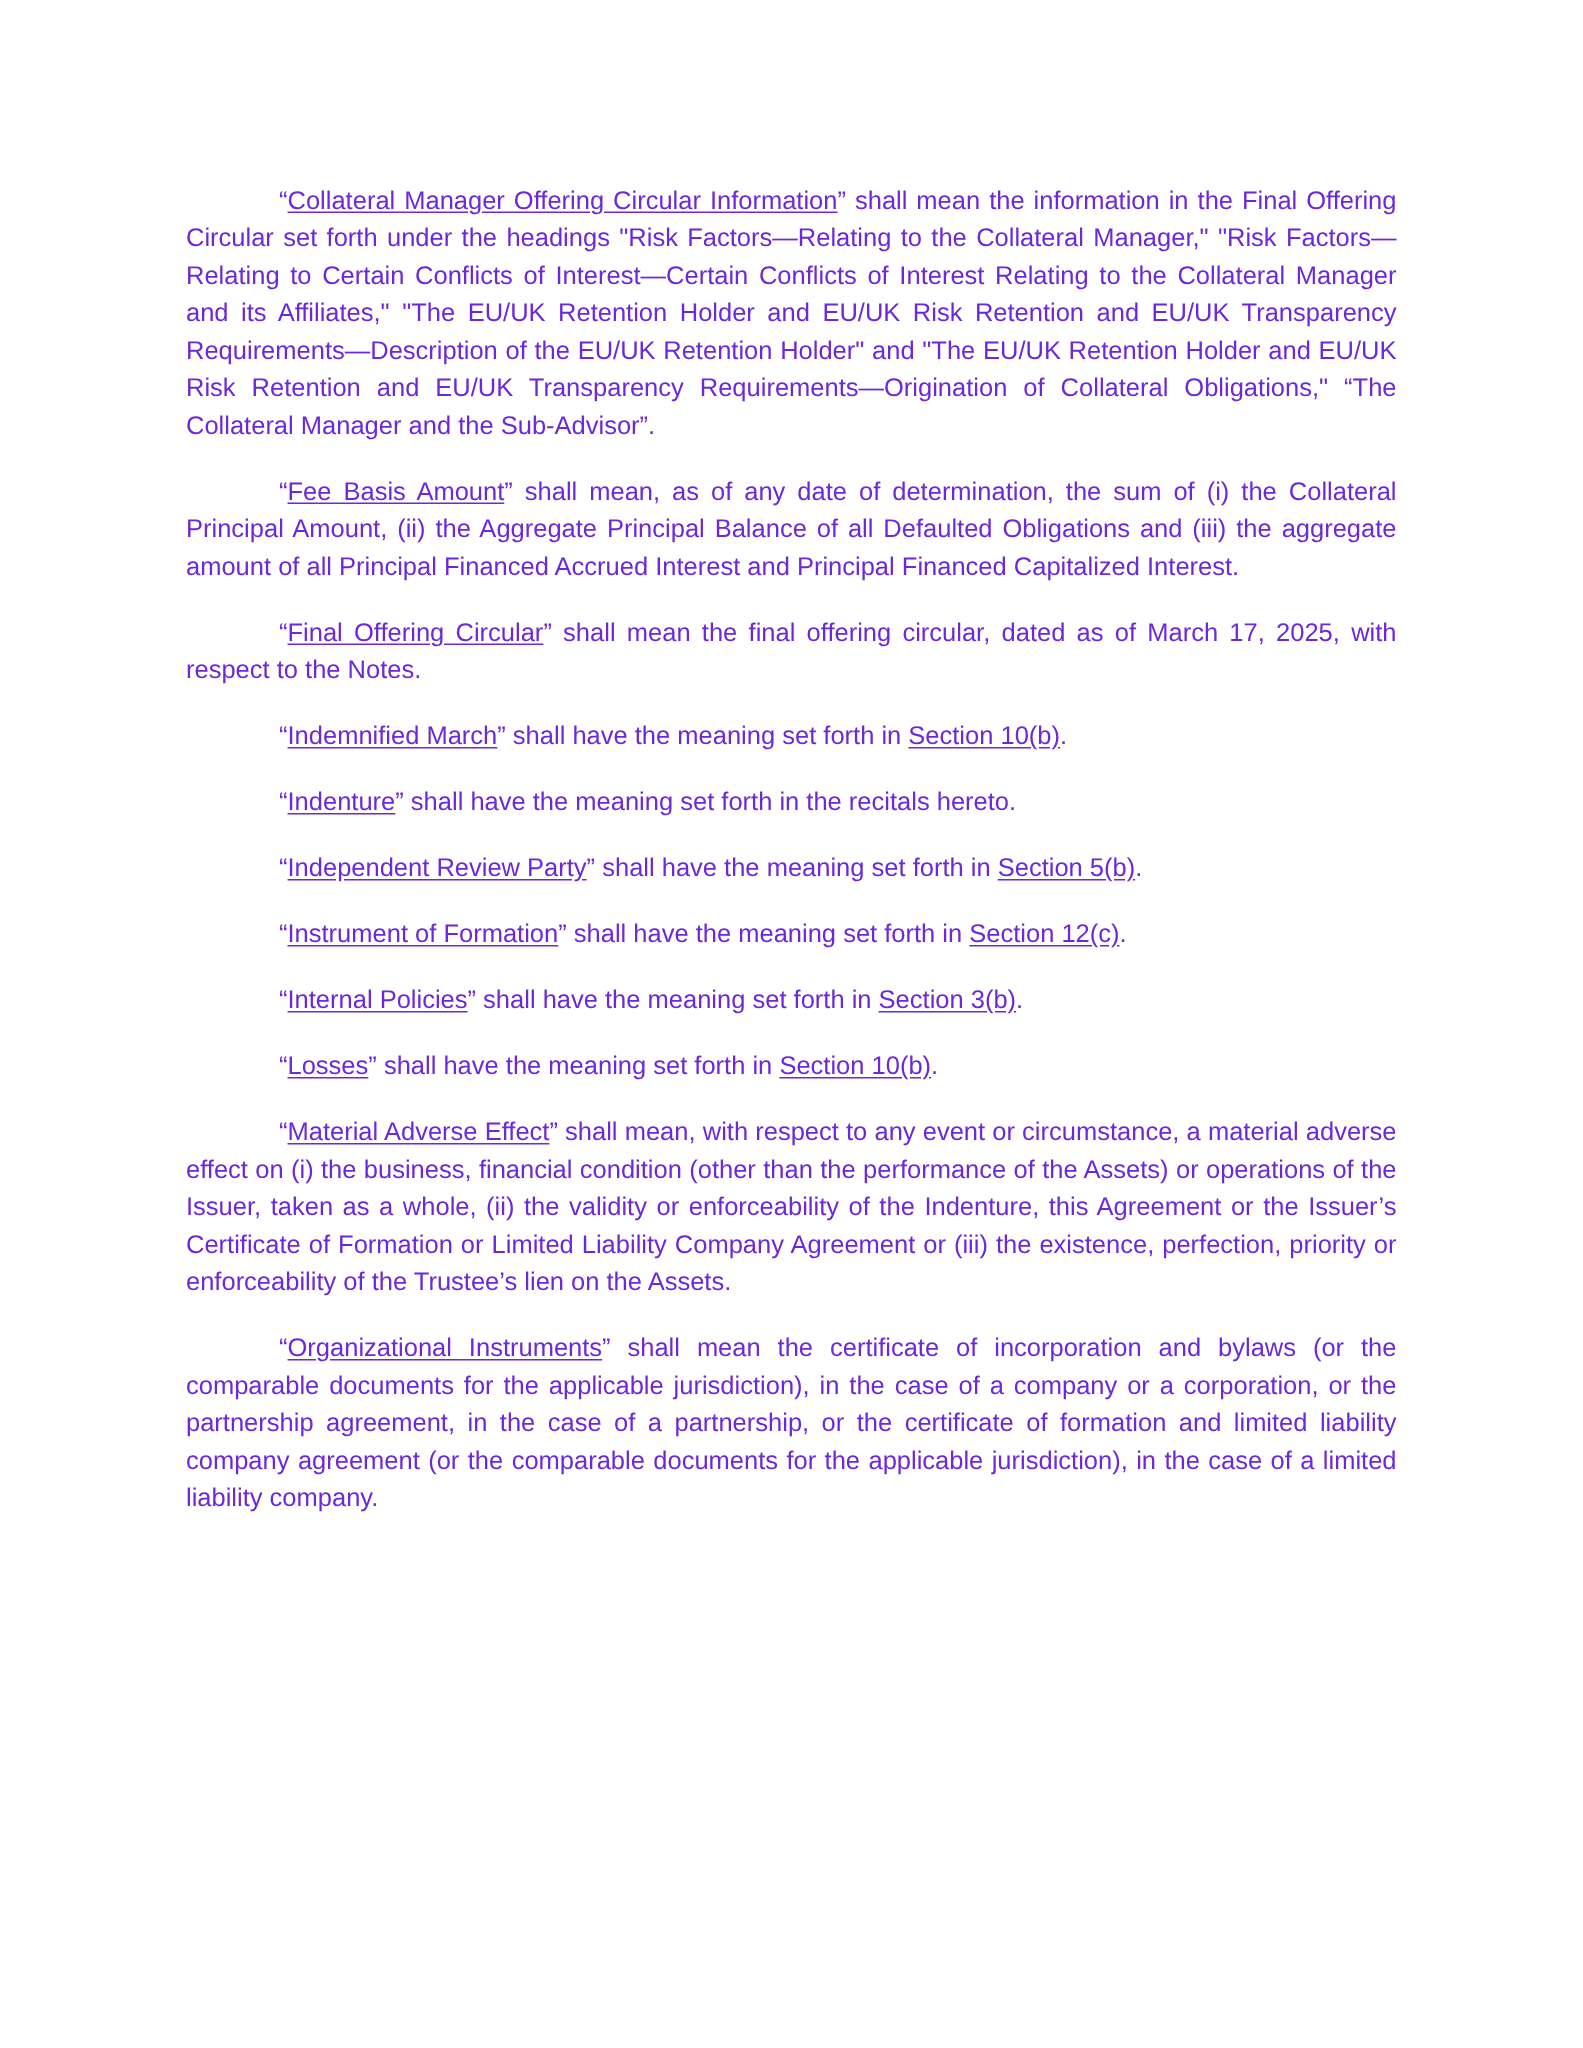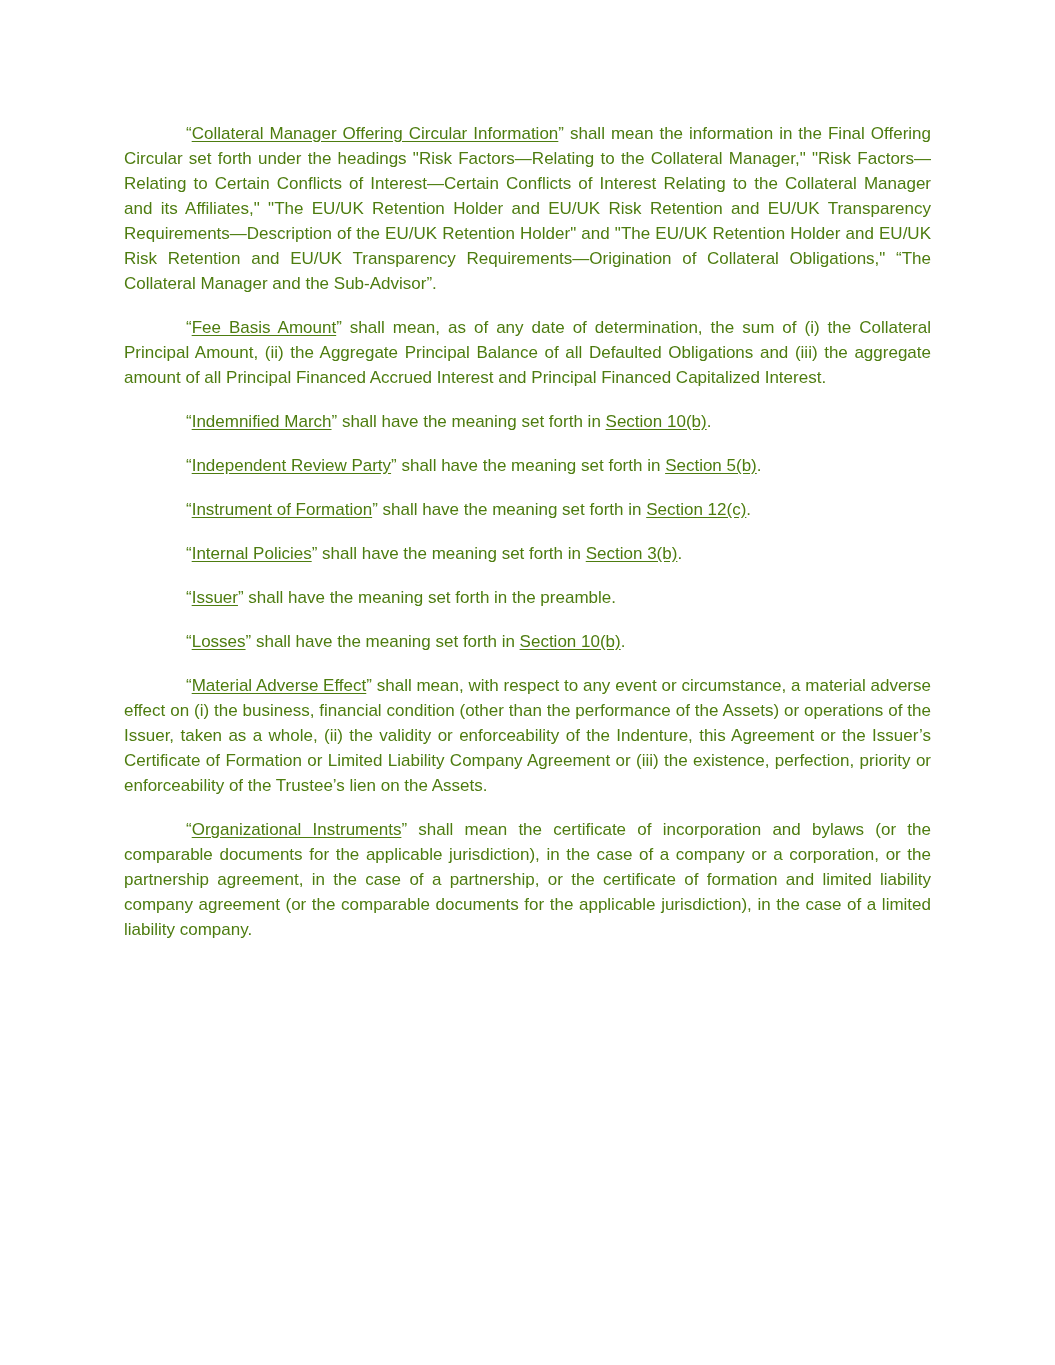--- a/index.html
+++ b/index.html
@@ -7,21 +7,21 @@
     padding: 0;
     background: #ffffff;
   }
   .page {
     position: relative;
     width: 1055px;
     height: 1365px;
     background: #ffffff;
     box-sizing: border-box;
     padding: 121px 124px 40px 124px;
-    color: #4d7c0f;
+    color: #6d28d9;
     font-family: "Liberation Sans", "DejaVu Sans", sans-serif;
     font-size: 17px;
     line-height: 25px;
     overflow: hidden;
   }
   .doc p {
     margin: 0 0 19px 0;
     text-align: justify;
     text-indent: 62px;
   }
@@ -30,22 +30,23 @@
     text-underline-offset: 2px;
   }
 </style>
 </head>
 <body>
 
 <div class="page">
   <div class="doc">
       <p><span>“</span><span class="u">Collateral Manager Offering Circular Information</span><span>” shall mean the information in the Final Offering Circular set forth under the headings "Risk Factors—Relating to the Collateral Manager," "Risk Factors—Relating to Certain Conflicts of Interest—Certain Conflicts of Interest Relating to the Collateral Manager and its Affiliates," "The EU/UK Retention Holder and EU/UK Risk Retention and EU/UK Transparency Requirements—Description of the EU/UK Retention Holder" and "The EU/UK Retention Holder and EU/UK Risk Retention and EU/UK Transparency Requirements—Origination of Collateral Obligations," “The Collateral Manager and the Sub-Advisor”.</span></p>
       <p><span>“</span><span class="u">Fee Basis Amount</span><span>” shall mean, as of any date of determination, the sum of (i) the Collateral Principal Amount, (ii) the Aggregate Principal Balance of all Defaulted Obligations and (iii) the aggregate amount of all Principal Financed Accrued Interest and Principal Financed Capitalized Interest.</span></p>
+      <p><span>“</span><span class="u">Final Offering Circular</span><span>” shall mean the final offering circular, dated as of March 17, 2025, with respect to the Notes.</span></p>
       <p><span>“</span><span class="u">Indemnified March</span><span>” shall have the meaning set forth in </span><span class="u">Section 10(b)</span><span>.</span></p>
+      <p><span>“</span><span class="u">Indenture</span><span>” shall have the meaning set forth in the recitals hereto.</span></p>
       <p><span>“</span><span class="u">Independent Review Party</span><span>” shall have the meaning set forth in </span><span class="u">Section 5(b)</span><span>.</span></p>
       <p><span>“</span><span class="u">Instrument of Formation</span><span>” shall have the meaning set forth in </span><span class="u">Section 12(c)</span><span>.</span></p>
       <p><span>“</span><span class="u">Internal Policies</span><span>” shall have the meaning set forth in </span><span class="u">Section 3(b)</span><span>.</span></p>
-      <p><span>“</span><span class="u">Issuer</span><span>” shall have the meaning set forth in the preamble.</span></p>
       <p><span>“</span><span class="u">Losses</span><span>” shall have the meaning set forth in </span><span class="u">Section 10(b)</span><span>.</span></p>
       <p><span>“</span><span class="u">Material Adverse Effect</span><span>” shall mean, with respect to any event or circumstance, a material adverse effect on (i) the business, financial condition (other than the performance of the Assets) or operations of the Issuer, taken as a whole, (ii) the validity or enforceability of the Indenture, this Agreement or the Issuer’s Certificate of Formation or Limited Liability Company Agreement or (iii) the existence, perfection, priority or enforceability of the Trustee’s lien on the Assets.</span></p>
       <p><span>“</span><span class="u">Organizational Instruments</span><span>” shall mean the certificate of incorporation and bylaws (or the comparable documents for the applicable jurisdiction), in the case of a company or a corporation, or the partnership agreement, in the case of a partnership, or the certificate of formation and limited liability company agreement (or the comparable documents for the applicable jurisdiction), in the case of a limited liability company.</span></p>
     </div>
 </div>
 
 </body></html>

